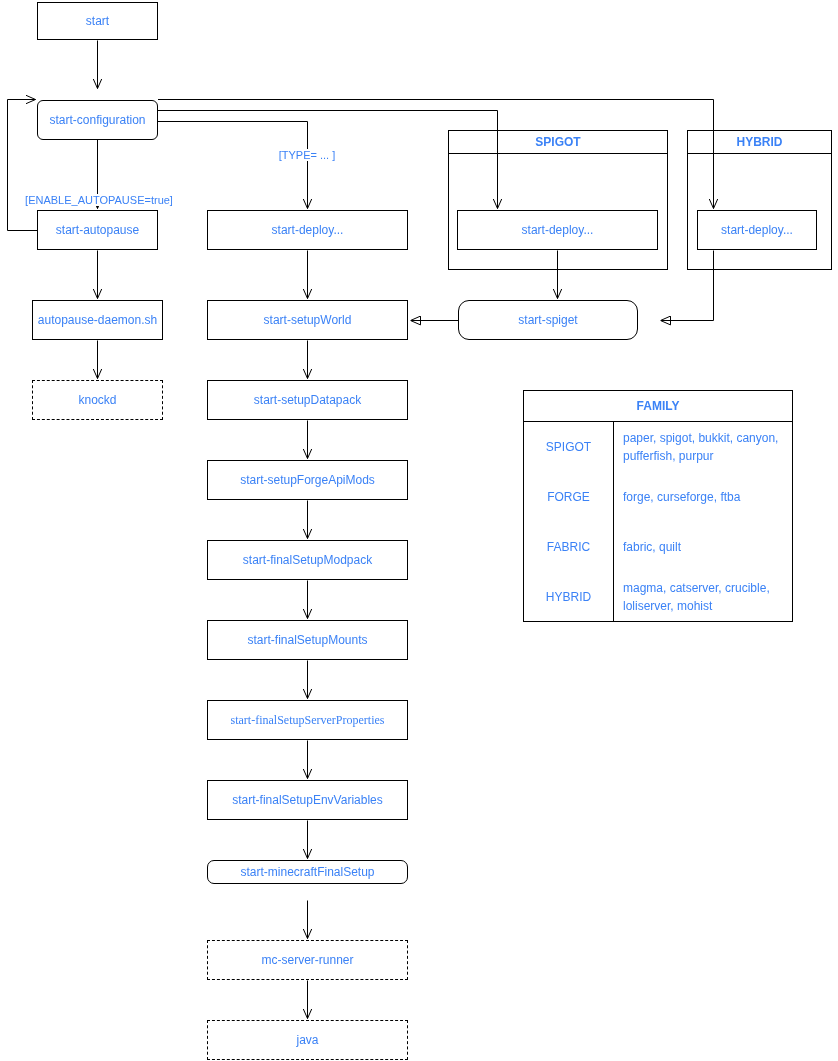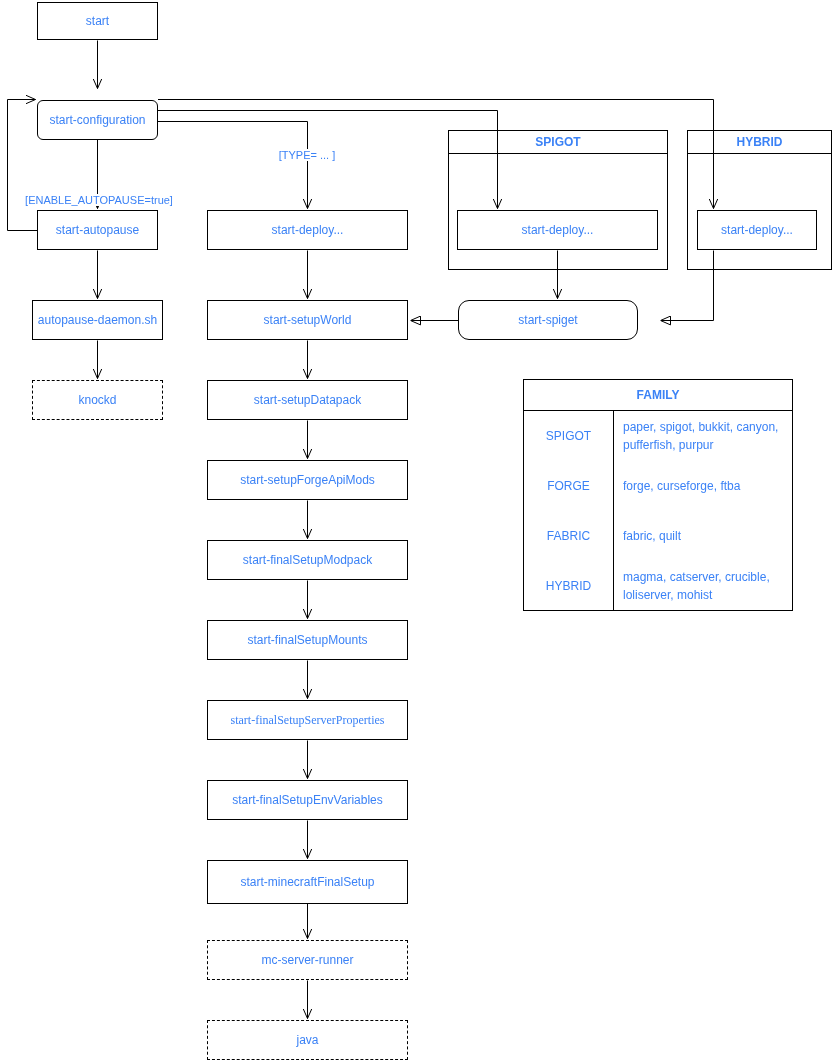--- a/index.html
+++ b/index.html
@@ -100,40 +100,40 @@
   <div class="node dashed" style="left:32px; top:380px; width:131px; height:40px;">knockd</div>
 
   <div class="node" style="left:207px; top:210px; width:201px; height:40px;">start-deploy...</div>
   <div class="node" style="left:207px; top:300px; width:201px; height:40px;">start-setupWorld</div>
   <div class="node" style="left:207px; top:380px; width:201px; height:40px;">start-setupDatapack</div>
   <div class="node" style="left:207px; top:460px; width:201px; height:40px;">start-setupForgeApiMods</div>
   <div class="node" style="left:207px; top:620px; width:201px; height:40px;">start-finalSetupMounts</div>
   <div class="node" style="left:207px; top:540px; width:201px; height:40px;">start-finalSetupModpack</div>
   <div class="node" style="left:207px; top:700px; width:201px; height:40px;font-family:Liberation Serif, serif;">start-finalSetupServerProperties</div>
   <div class="node" style="left:207px; top:780px; width:201px; height:40px;">start-finalSetupEnvVariables</div>
-  <div class="node" style="left:207px; top:860px; width:201px; height:44px;">start-minecraftFinalSetup</div>
+  <div class="node" style="left:207px; top:860px; width:201px; height:24px;border-radius:7px;">start-minecraftFinalSetup</div>
   <div class="node dashed" style="left:207px; top:940px; width:201px; height:40px;">mc-server-runner</div>
   <div class="node dashed" style="left:207px; top:1020px; width:201px; height:40px;">java</div>
 
   <div class="group" style="left:448px; top:130px; width:220px; height:140px;">
     <div class="group-header">SPIGOT</div>
   </div>
   <div class="node" style="left:457px; top:210px; width:201px; height:40px;">start-deploy...</div>
 
   <div class="group" style="left:687px; top:130px; width:145px; height:140px;">
     <div class="group-header">HYBRID</div>
   </div>
   <div class="node" style="left:697px; top:210px; width:120px; height:40px;">start-deploy...</div>
 
   <div class="node" style="left:458px; top:300px; width:180px; height:40px;border-radius:11px;">start-spiget</div>
 
   <div class="edge-label" style="left:99px; top:168px;margin-top:32px;">[ENABLE_AUTOPAUSE=true]</div>
   <div class="edge-label" style="left:307px; top:155px;">[TYPE= ... ]</div>
 
-  <div class="family-table" style="left:523px; top:379px; width:270px; height:232px;">
+  <div class="family-table" style="left:523px; top:390px; width:270px; height:232px;">
     <div class="ft-header">FAMILY</div>
     <div class="ft-body">
       <div class="ft-family">SPIGOT</div>
       <div class="ft-members">paper, spigot, bukkit, canyon, pufferfish, purpur</div>
       <div class="ft-family">FORGE</div>
       <div class="ft-members">forge, curseforge, ftba</div>
       <div class="ft-family">FABRIC</div>
       <div class="ft-members">fabric, quilt</div>
       <div class="ft-family">HYBRID</div>
       <div class="ft-members">magma, catserver, crucible, loliserver, mohist</div>

